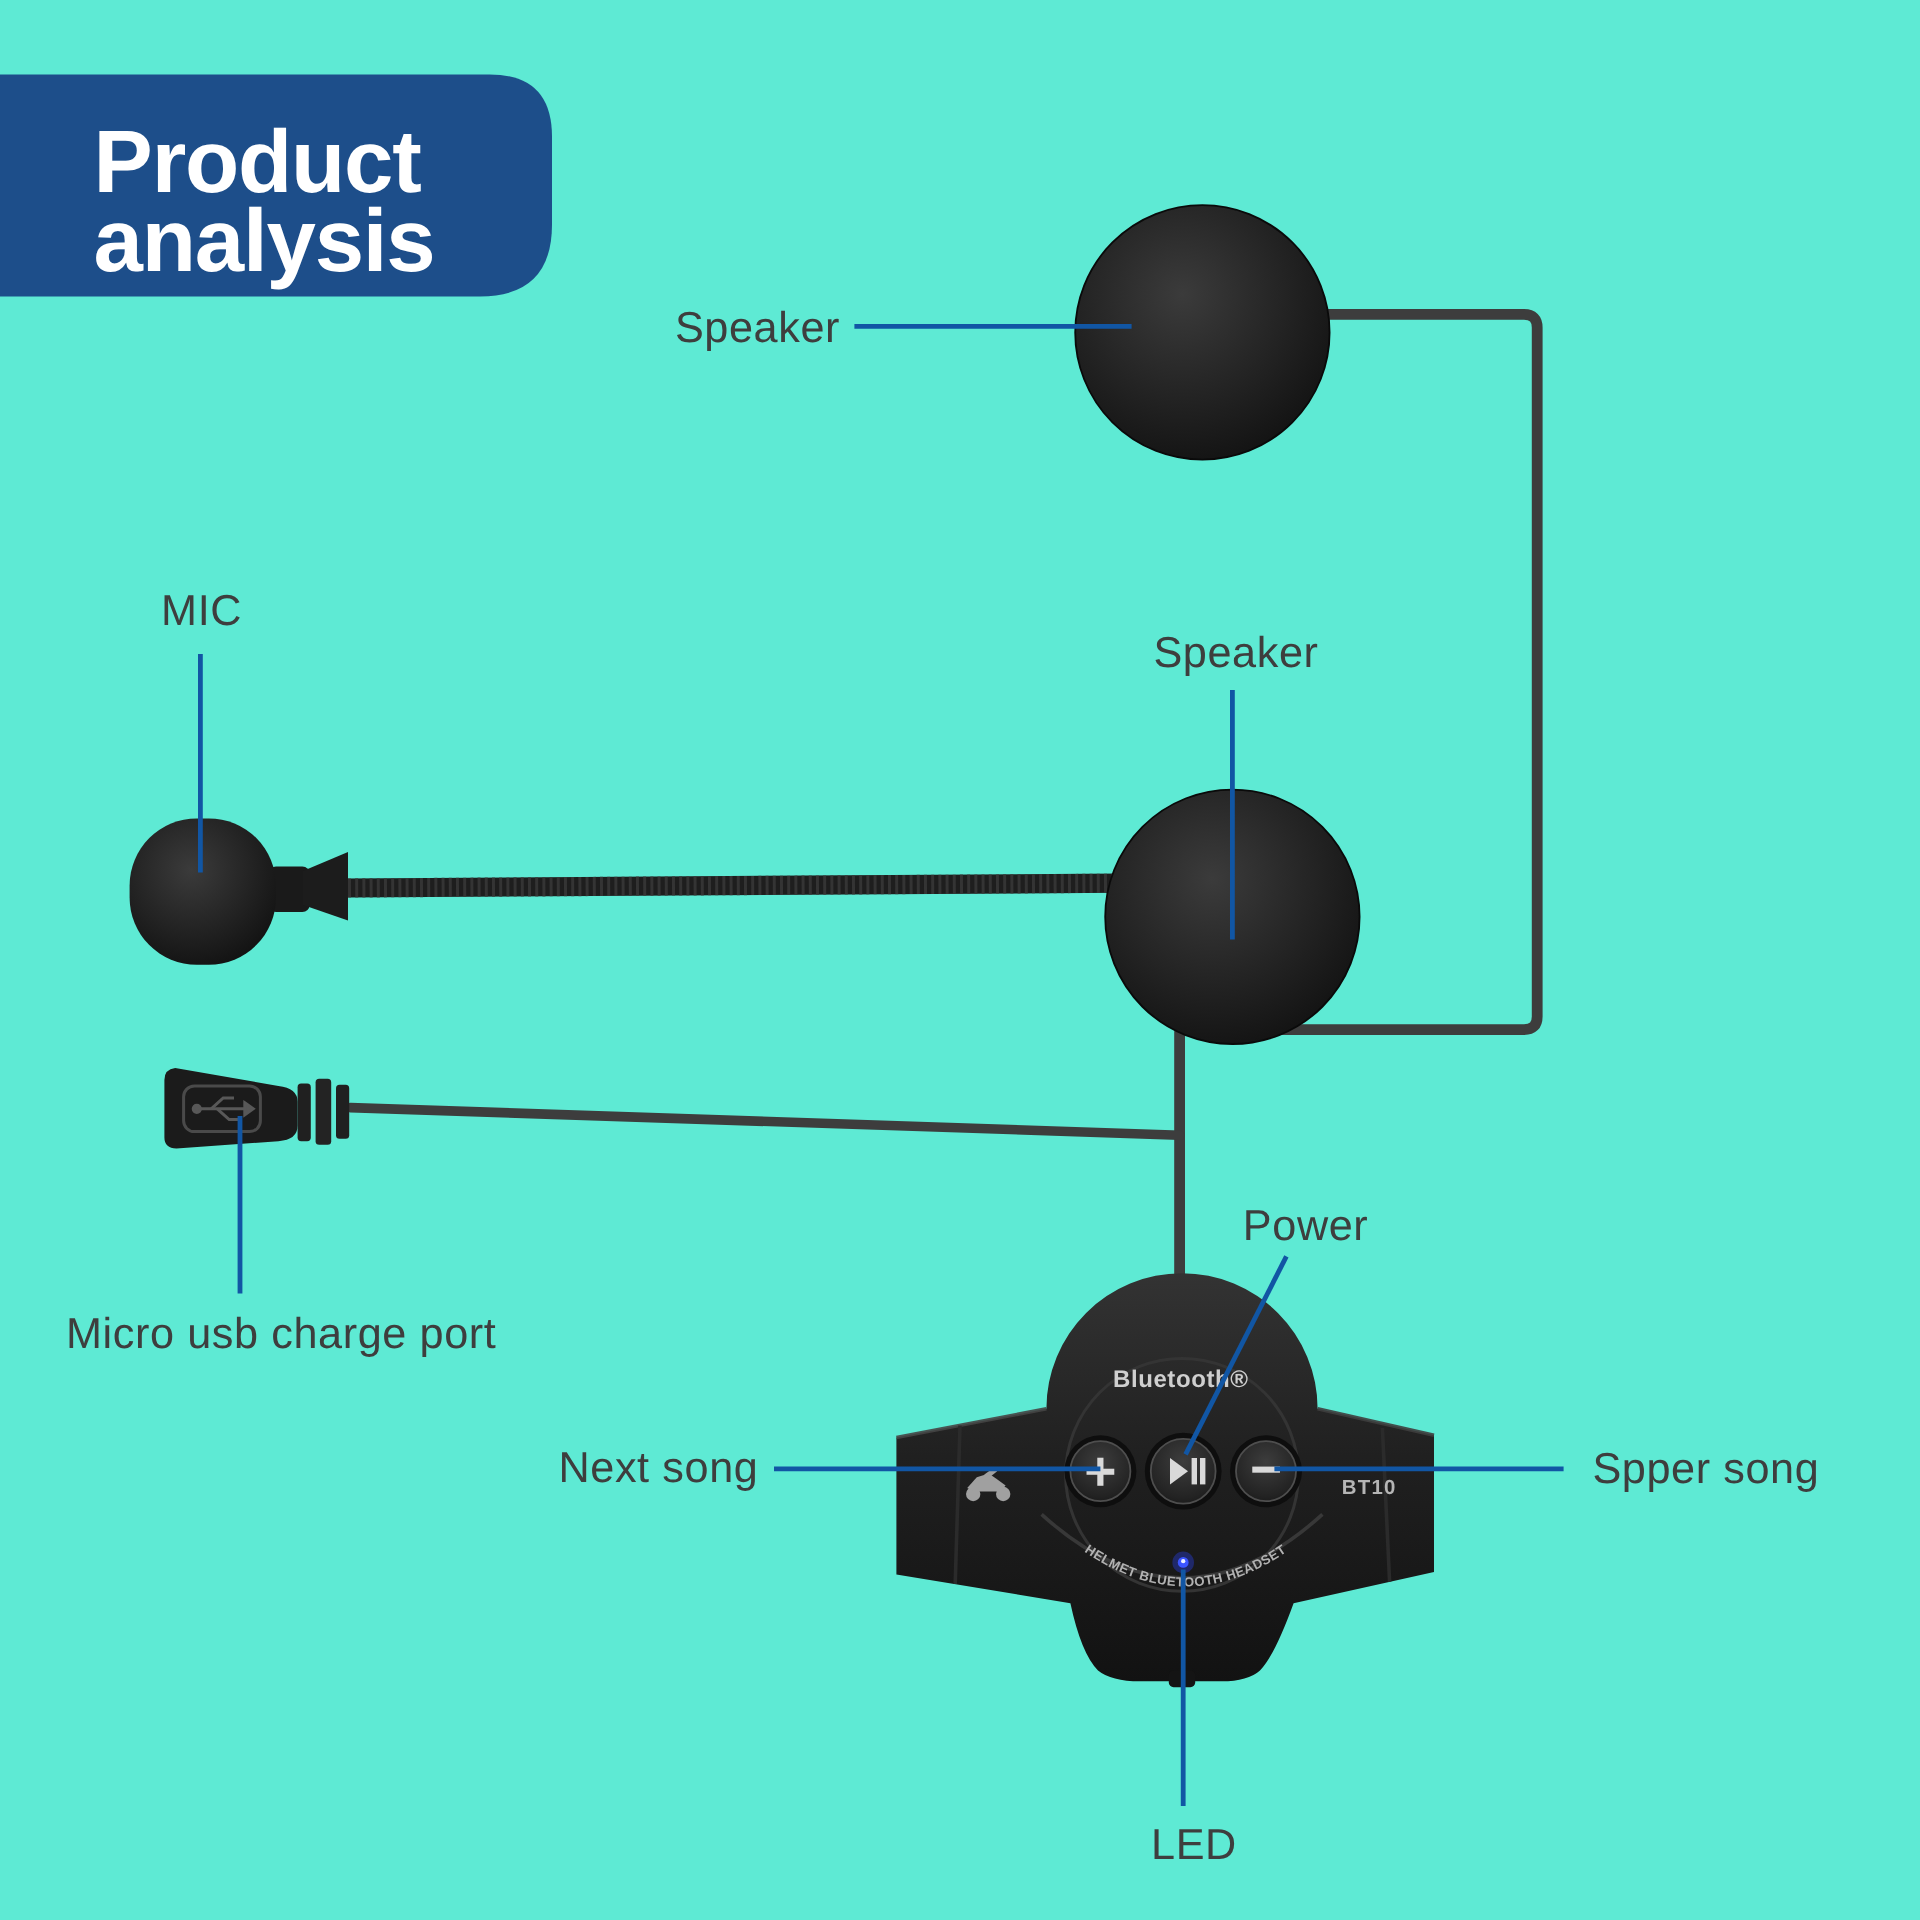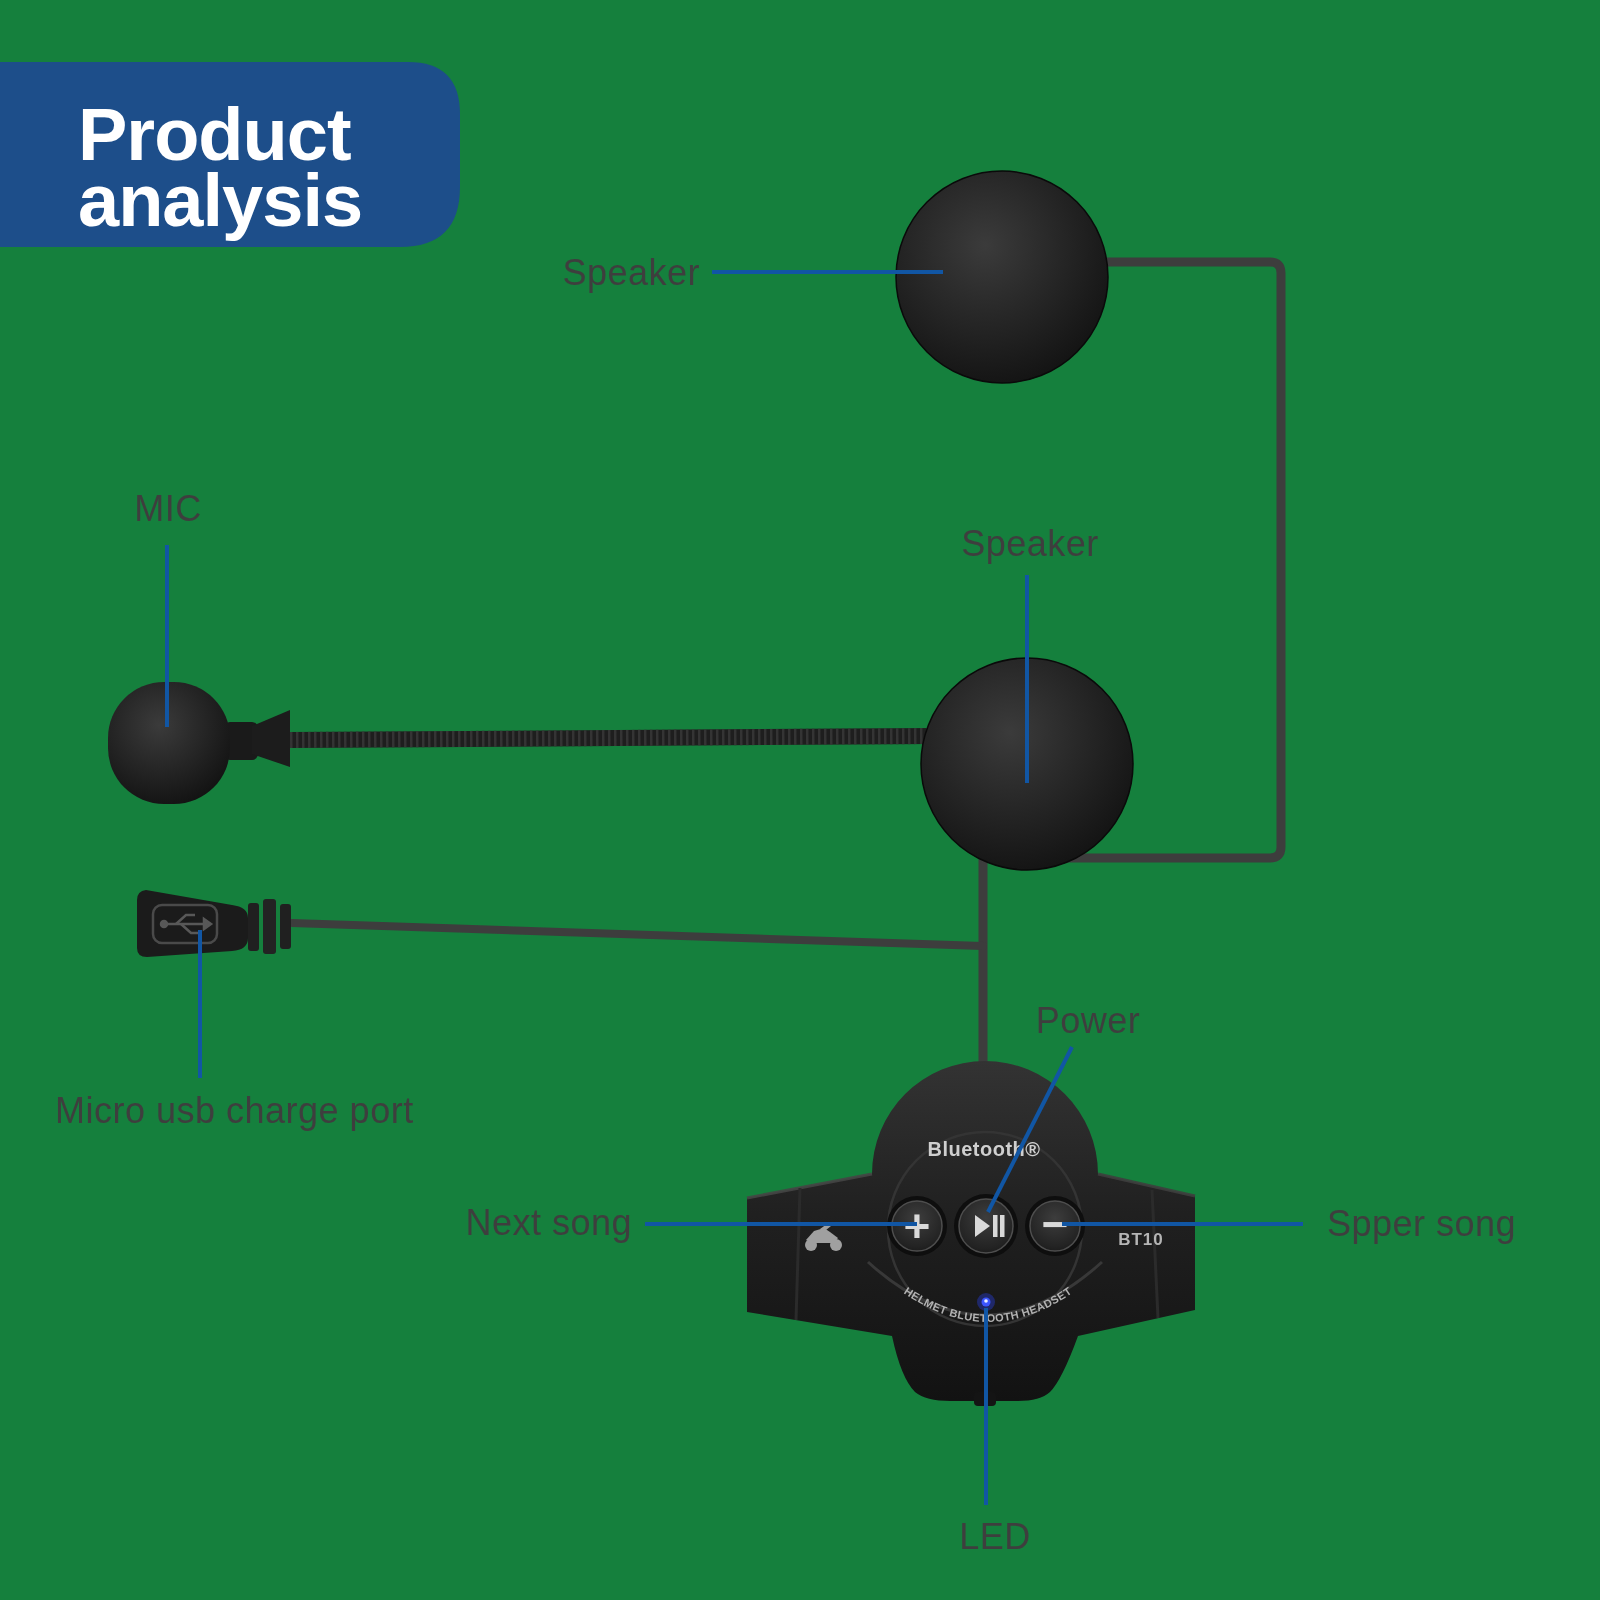--- a/index.html
+++ b/index.html
@@ -1,16 +1,16 @@
 <!DOCTYPE html>
 <html><head>
 <meta charset="utf-8">
 <style>
   html,body{margin:0;padding:0;background:#ffffff;}
-  .stage{position:relative;width:1600px;height:1600px;background:#15803d;overflow:hidden;
+  .stage{position:relative;width:1600px;height:1600px;background:#5eead4;overflow:hidden;
          font-family:"Liberation Sans", sans-serif;}
   svg{position:absolute;left:0;top:0;}
   .label{fill:#3e3e3e;font-size:36px;letter-spacing:0.5px;}
   .badge-text{fill:#ffffff;font-weight:bold;font-size:74px;letter-spacing:-1px;}
   .device-brand{fill:#cfcfcf;font-weight:bold;font-size:20px;letter-spacing:0.5px;}
   .device-model{fill:#b5b5b5;font-weight:bold;font-size:17px;letter-spacing:1px;}
   .device-arc{fill:#b2b2b2;font-weight:bold;font-size:11px;letter-spacing:0.4px;}
   .btn-glyph{fill:#d9d9d9;font-weight:bold;font-size:46px;}
 </style>
 </head>

